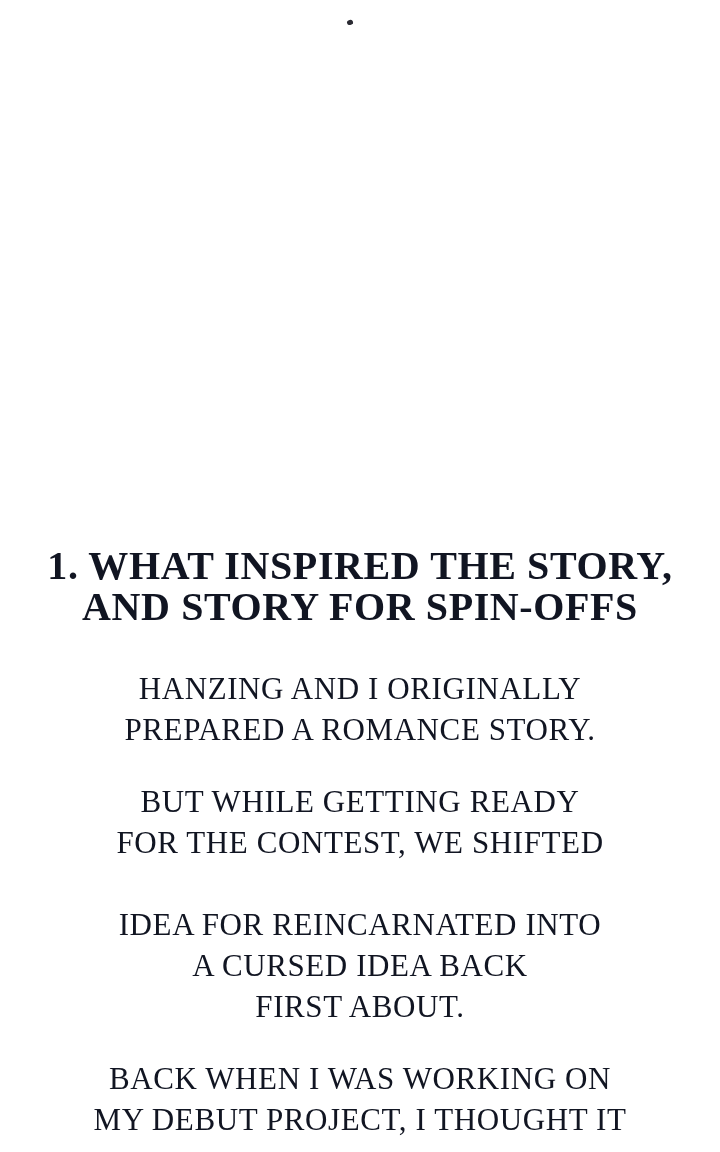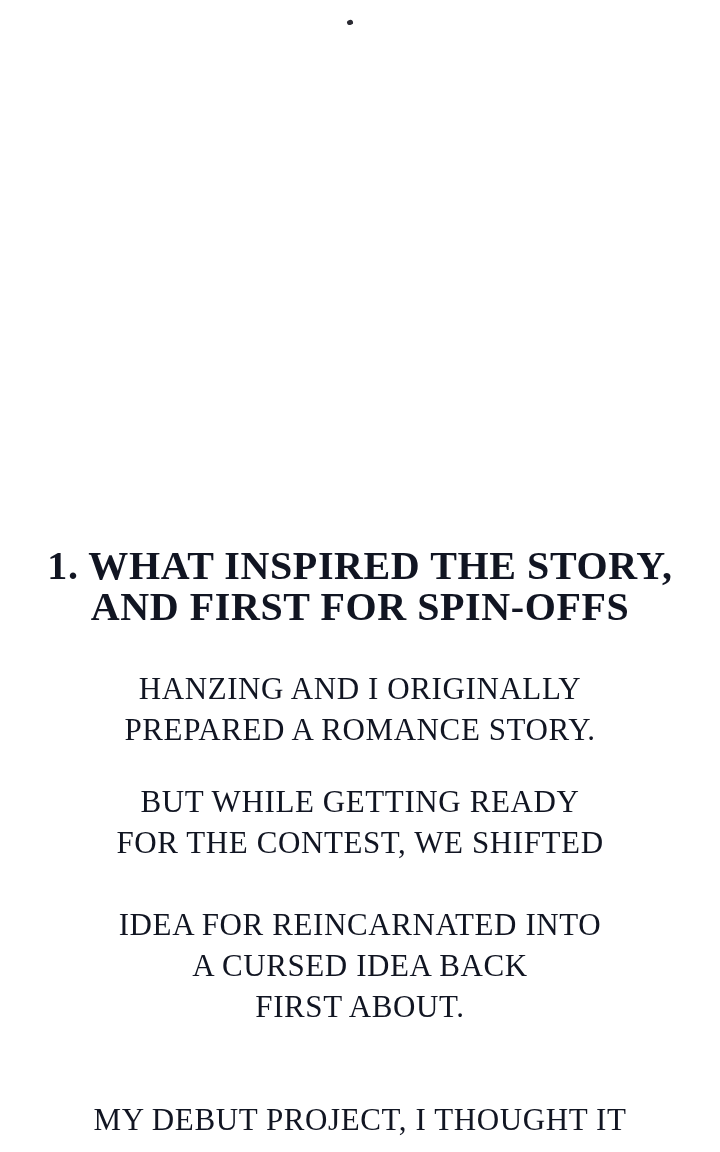--- a/index.html
+++ b/index.html
@@ -69,21 +69,21 @@
 <body>
 
 <div id="page">
 
   <div class="top-speck"></div>
 
   <div class="text-block">
 
     <p class="para heading">
       <span>1. WHAT INSPIRED THE STORY,</span><br>
-      <span>AND FIRST FOR SPIN-OFFS</span>
+      <span>AND STORY FOR SPIN-OFFS</span>
     </p>
 
     <div class="gap-lg"></div>
 
     <p class="para">
       <span>HANZING AND I ORIGINALLY</span><br>
       <span>PREPARED A ROMANCE STORY.</span>
     </p>
 
     <div class="gap-md"></div>
@@ -93,18 +93,18 @@
       <span>FOR THE CONTEST, WE SHIFTED</span><br>
       <br>
       <span>IDEA FOR </span><span class="ital">REINCARNATED INTO</span><br>
       <span class="ital">A CURSED IDEA</span><span> BACK</span><br>
       <span>FIRST ABOUT.</span>
     </p>
 
     <div class="gap-md"></div>
 
     <p class="para">
-      <br>
+      <span>BACK WHEN I WAS WORKING ON</span><br>
       <span>MY DEBUT PROJECT, I THOUGHT IT</span>
     </p>
 
   </div>
 </div>
 
 </body></html>

